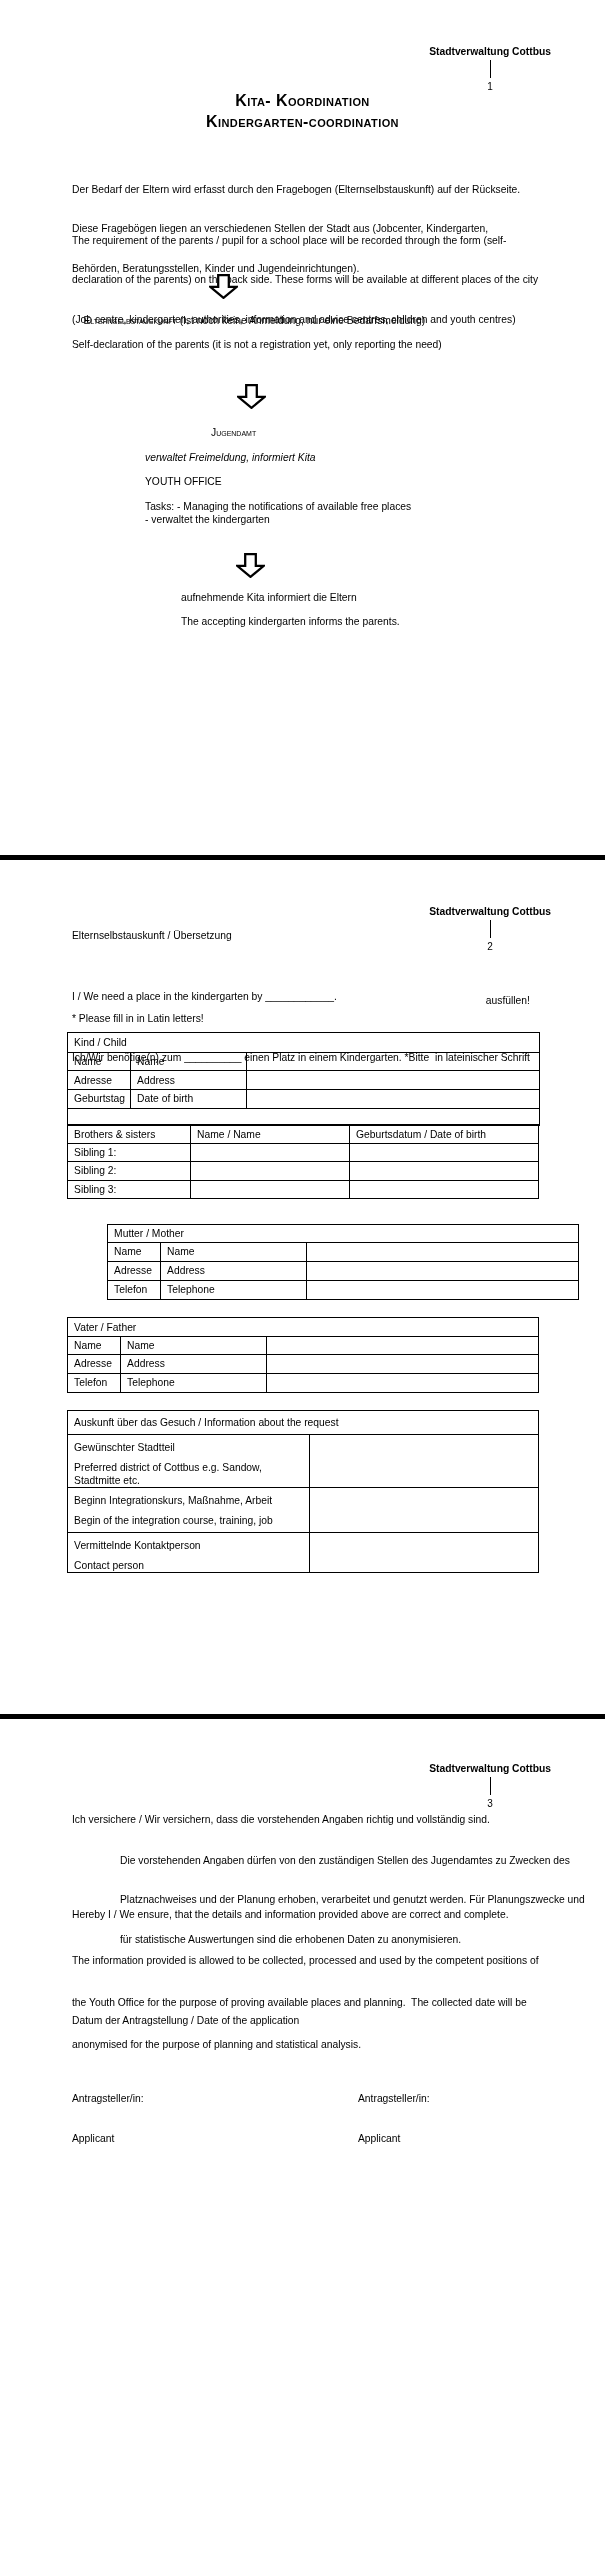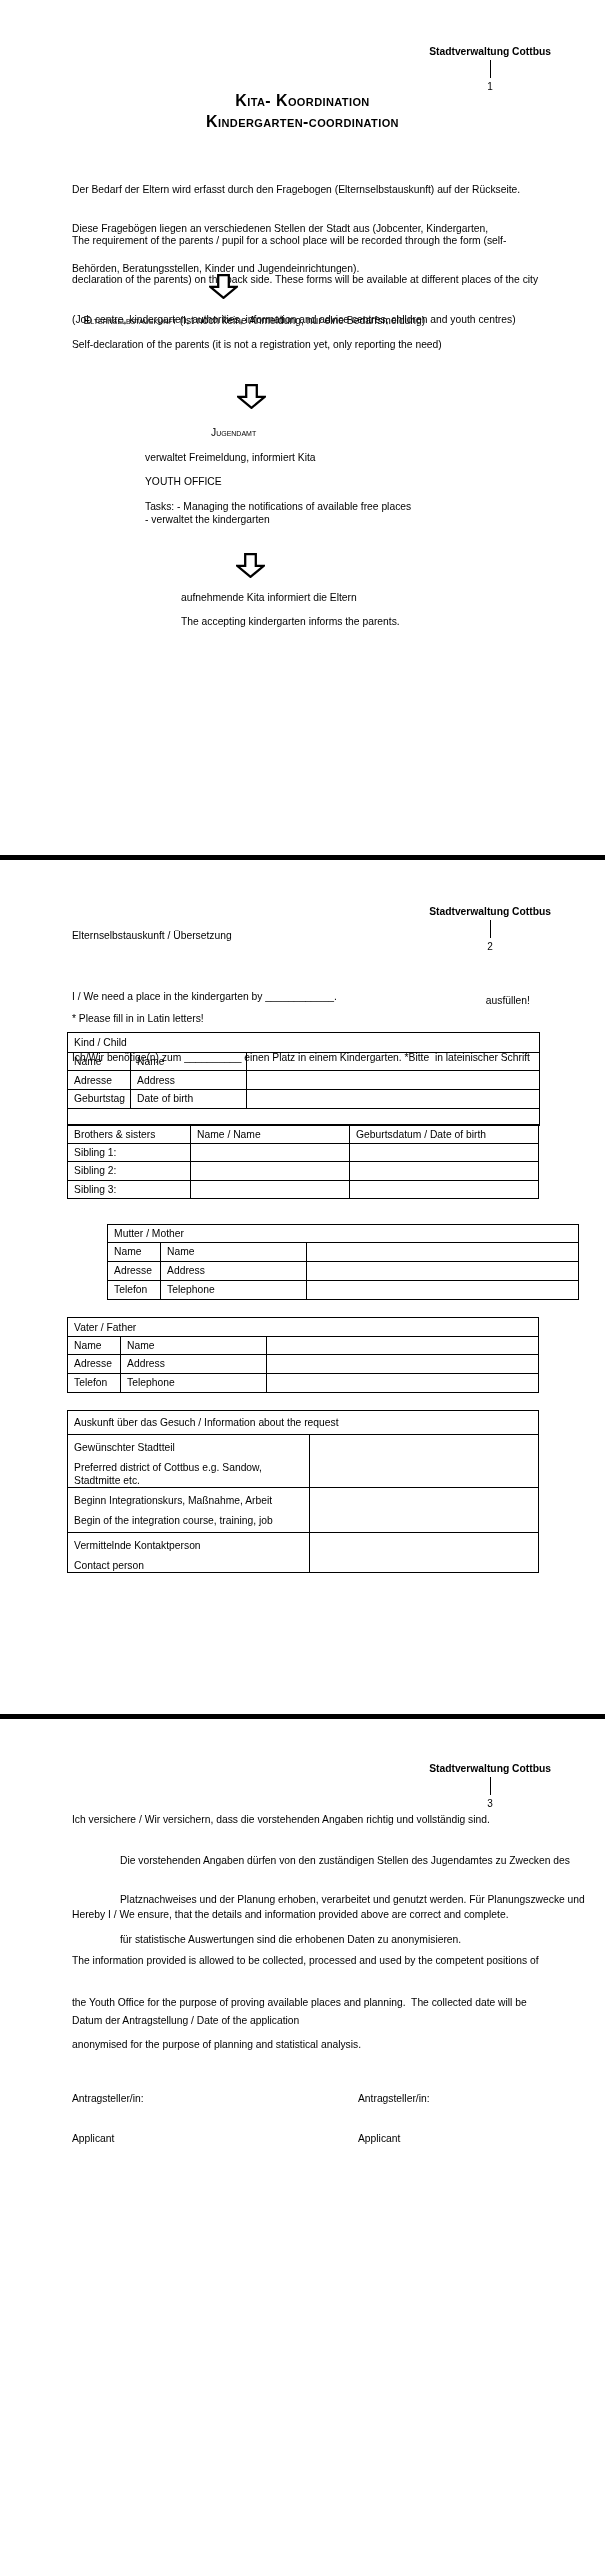--- a/index.html
+++ b/index.html
@@ -74,21 +74,21 @@
   </div>
 
   <div class="line" style="left:72px;top:338px;">Self-declaration of the parents (it is not a registration yet, only reporting the need)</div>
 
   <svg class="arrow" style="left:237px;top:384px;" viewBox="0 0 38 33">
     <polygon points="12,1.5 26,1.5 26,17 36.5,17 19,31.5 1.5,17 12,17" fill="#fff" stroke="#000" stroke-width="3" stroke-linejoin="miter"></polygon>
   </svg>
 
   <div class="line bold sc" style="left:211px;top:426px;line-height:13.7px;">Jugendamt</div>
 
-  <div class="line" style="left:145px;top:451px;">verwaltet Freimeldung, informiert Kita</div>
+  <div class="line" style="left:145px;top:451px;font-style:italic;">verwaltet Freimeldung, informiert Kita</div>
 
   <div class="line bold" style="left:145px;top:475px;">YOUTH OFFICE</div>
 
   <div class="line" style="left:145px;top:500px;">Tasks: - Managing the notifications of available free places</div>
   <div class="line" style="left:145px;top:513px;">- verwaltet the kindergarten</div>
 
   <svg class="arrow" style="left:236px;top:553px;" viewBox="0 0 38 33">
     <polygon points="12,1.5 26,1.5 26,17 36.5,17 19,31.5 1.5,17 12,17" fill="#fff" stroke="#000" stroke-width="3" stroke-linejoin="miter"></polygon>
   </svg>
 

